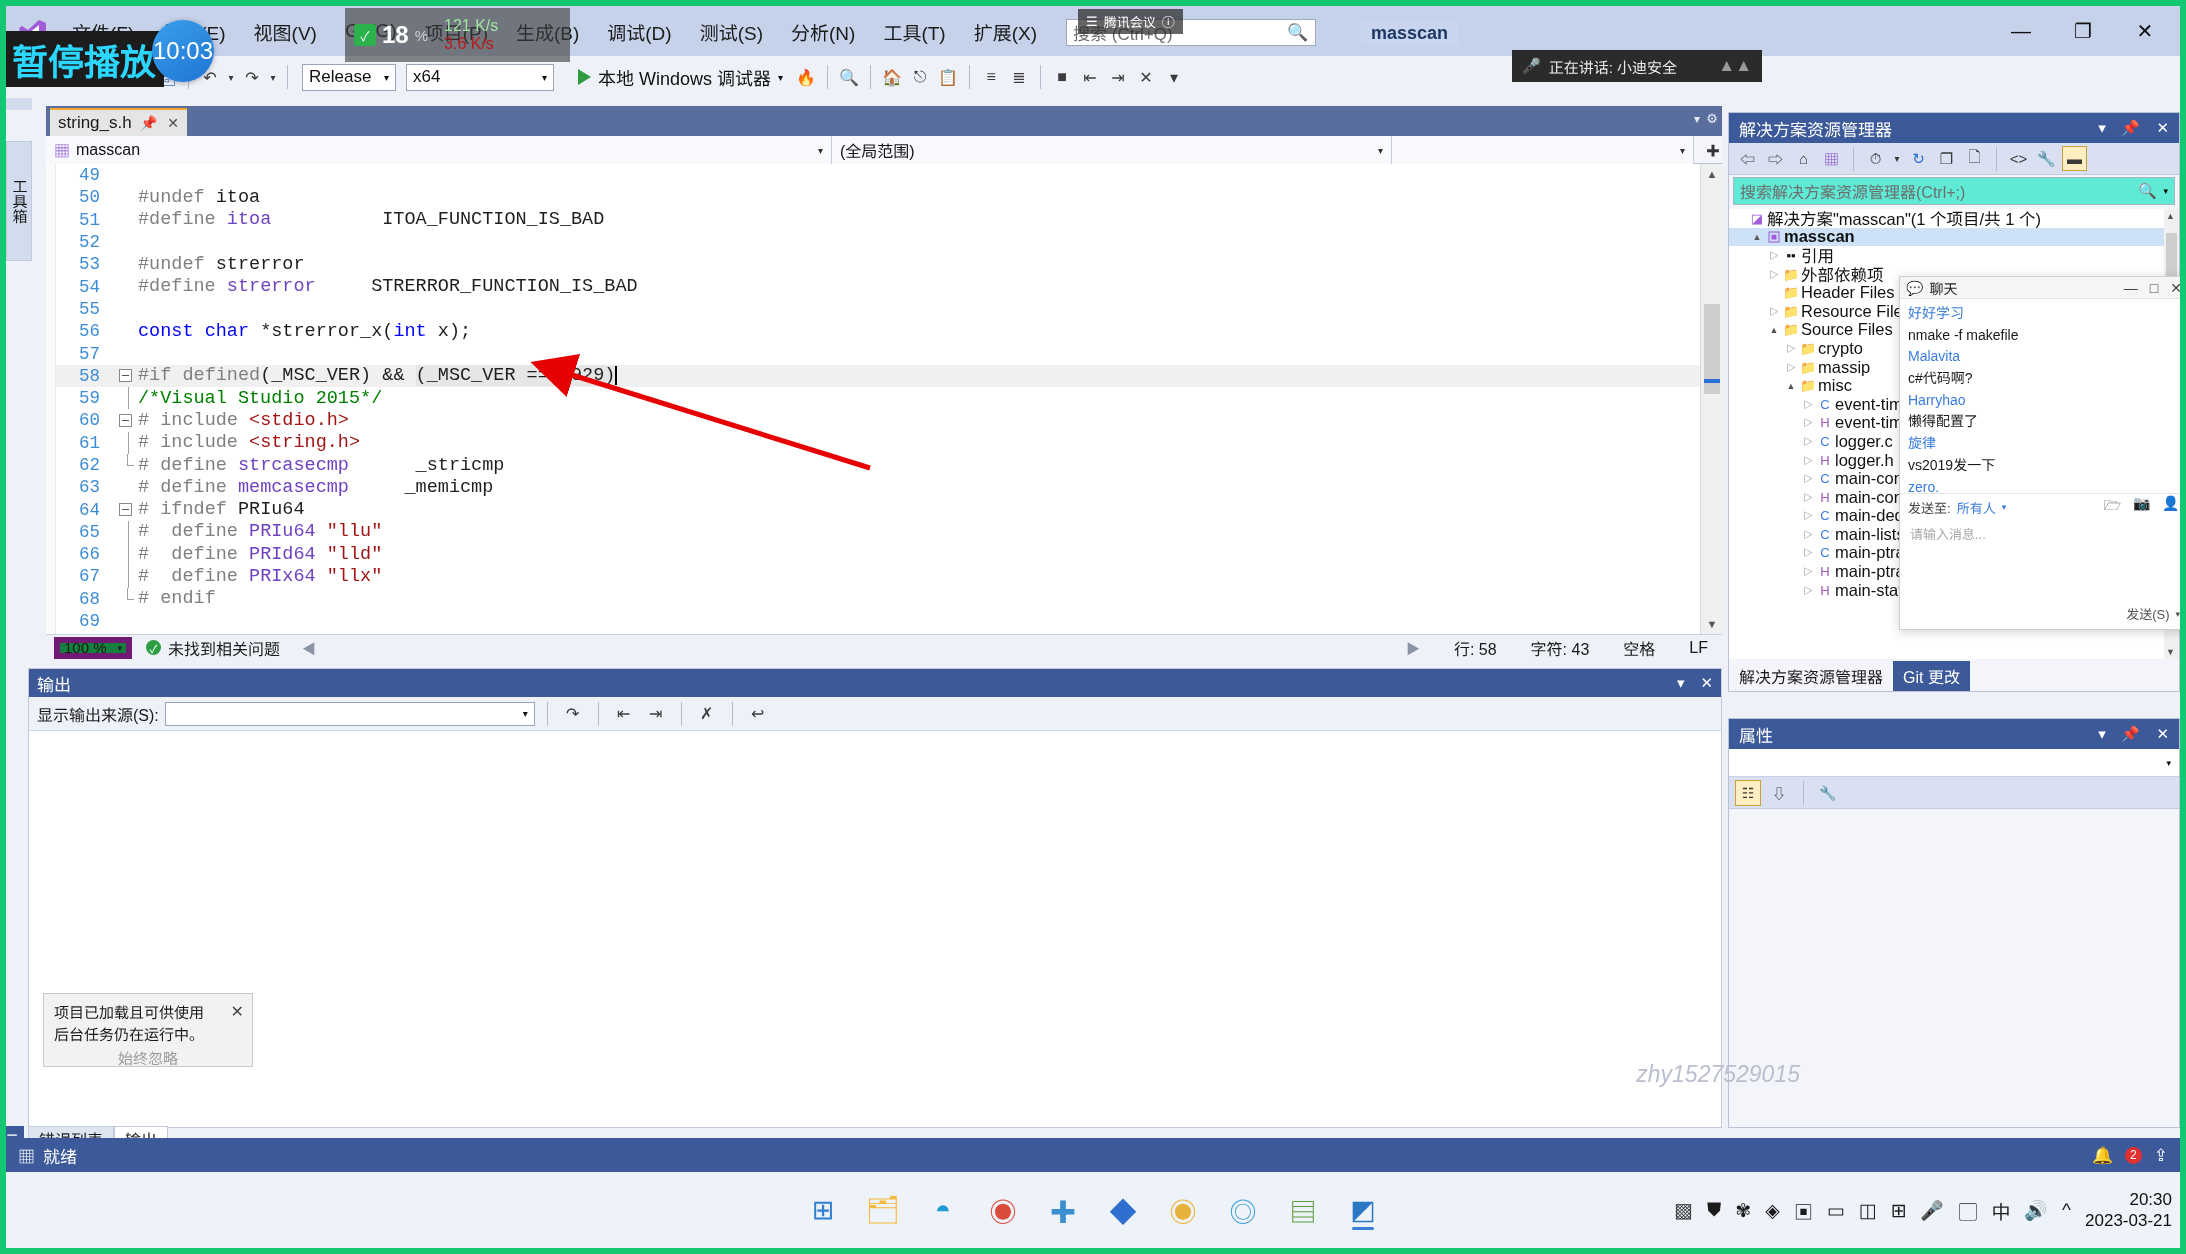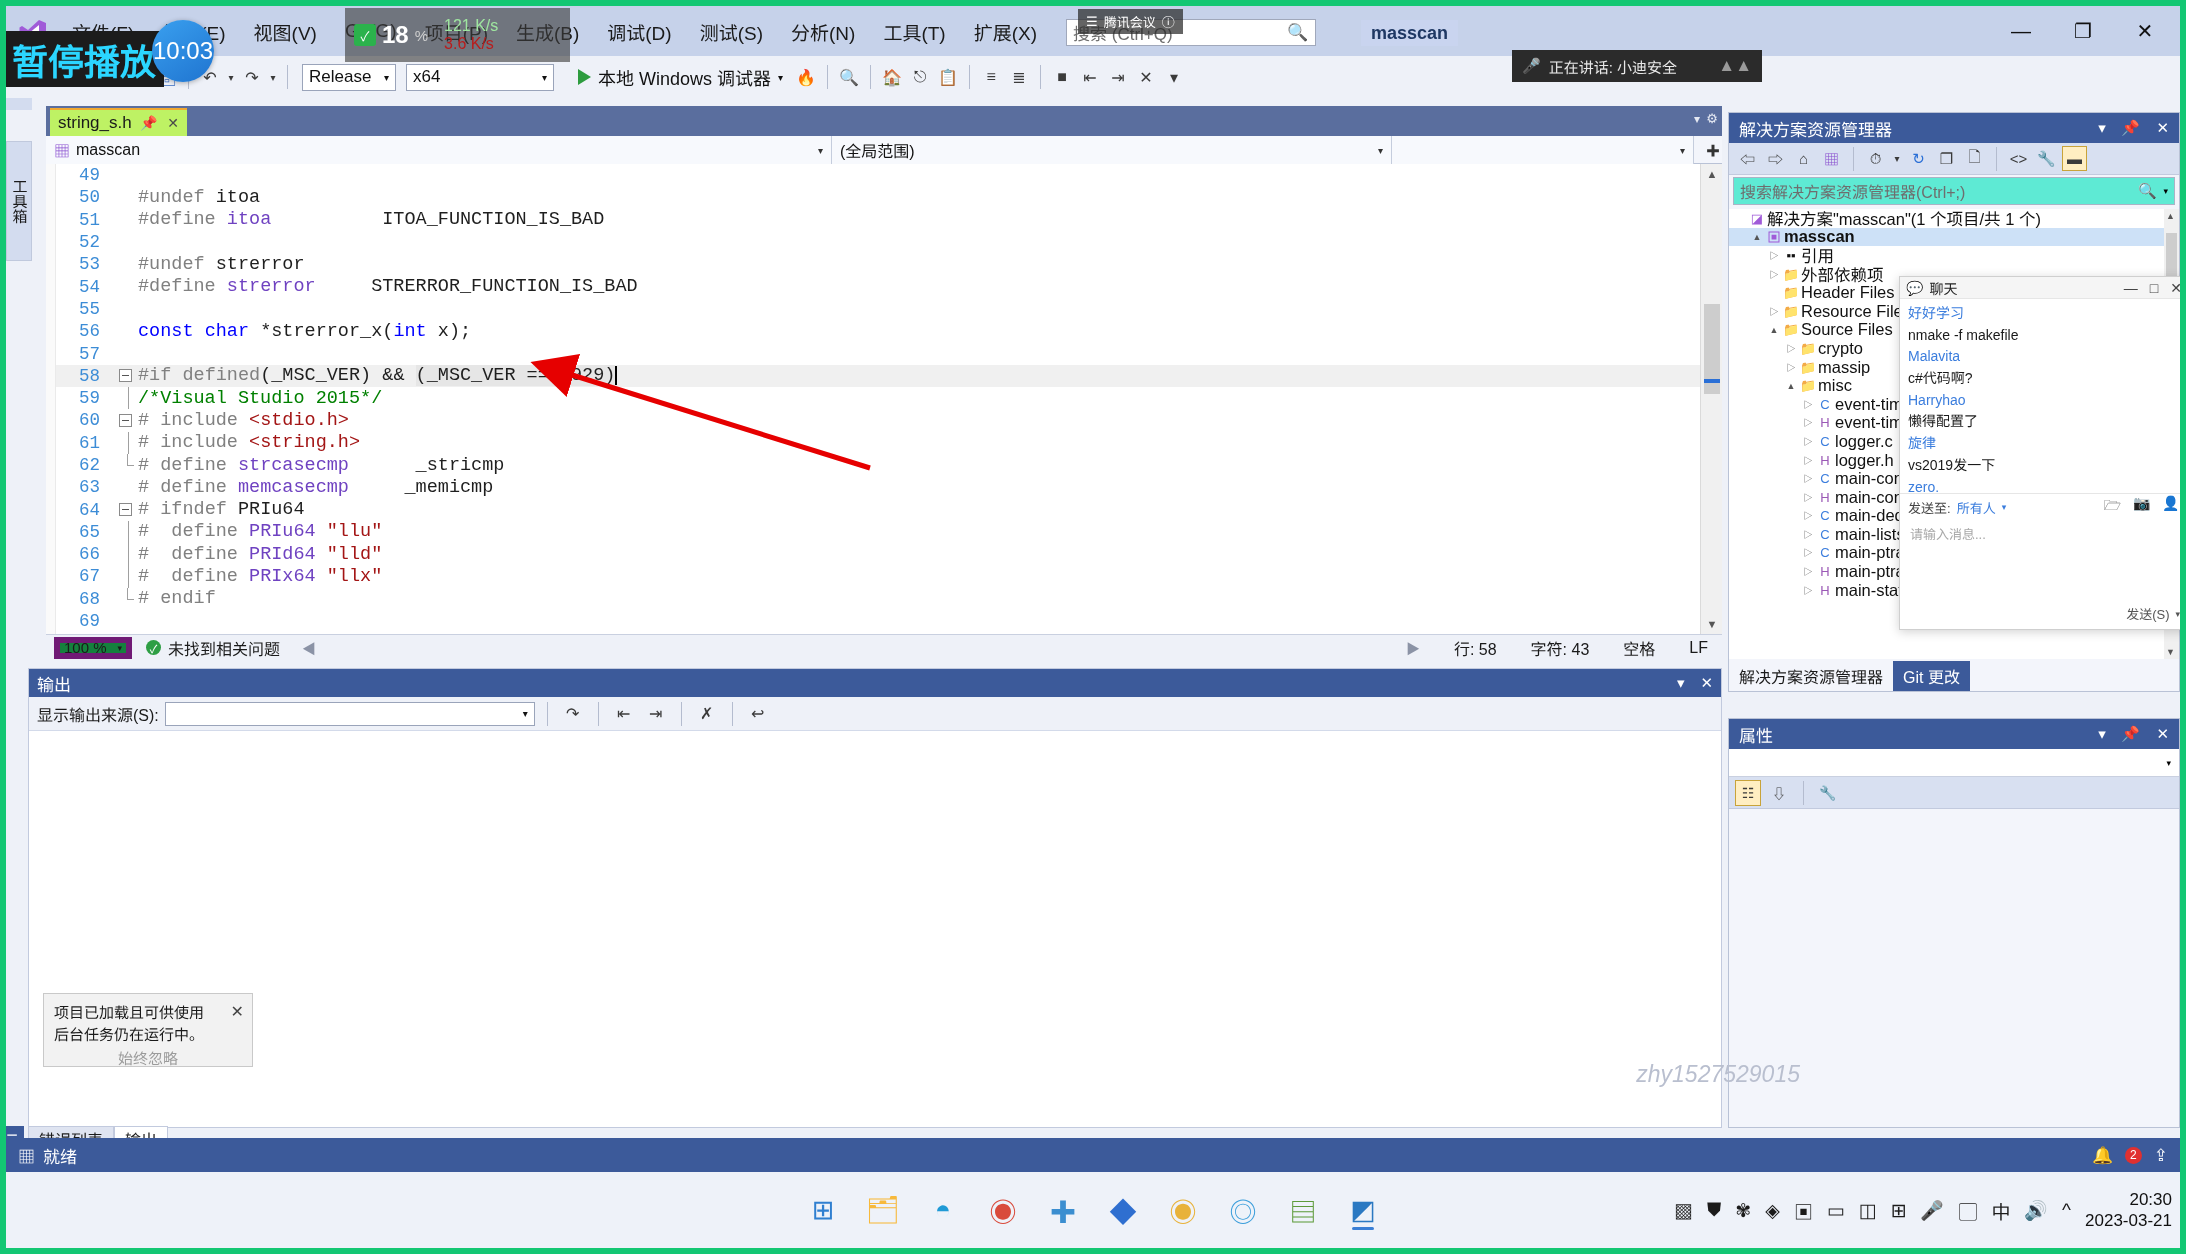--- a/index.html
+++ b/index.html
@@ -68,21 +68,21 @@
 
   
   .vstrip { position:absolute; width:26px; background:#d3dcef; border:1px solid #c0c9dd;
      writing-mode:vertical-rl; text-orientation:mixed; font-size:15px; color:#1a1a1a;
      display:flex; align-items:center; justify-content:center; padding:6px 0; }
   #vs-toolbox  { left:0px;  top:135px; height:120px; }
 
   
   .tabstrip { position:absolute; left:40px; top:100px; width:1676px; height:30px;
      background:#5a6e9e; }
-  .doctab { position:absolute; left:4px; top:2px; height:28px; background:#bef264;
+  .doctab { position:absolute; left:4px; top:2px; height:28px; background:#e5e5e5;
      display:flex; align-items:center; padding:0 8px; gap:9px;
      border-top:2px solid #f0a830; }
   .doctab .tname { font-size:17px; color:#1a1a1a; }
   .doctab .tico  { font-size:14px; color:#4a4a4a; }
   .tab-chevrons { position:absolute; right:22px; top:6px; font-size:12px; color:#e5e9f3; }
   .tab-gear { position:absolute; right:4px; top:5px; font-size:13px; color:#e5e9f3; }
 
   
   .navbar { position:absolute; left:40px; top:130px; width:1676px; height:28px;
      background:#f3f5fb; border-bottom:1px solid #b9c2d6; display:flex; }

